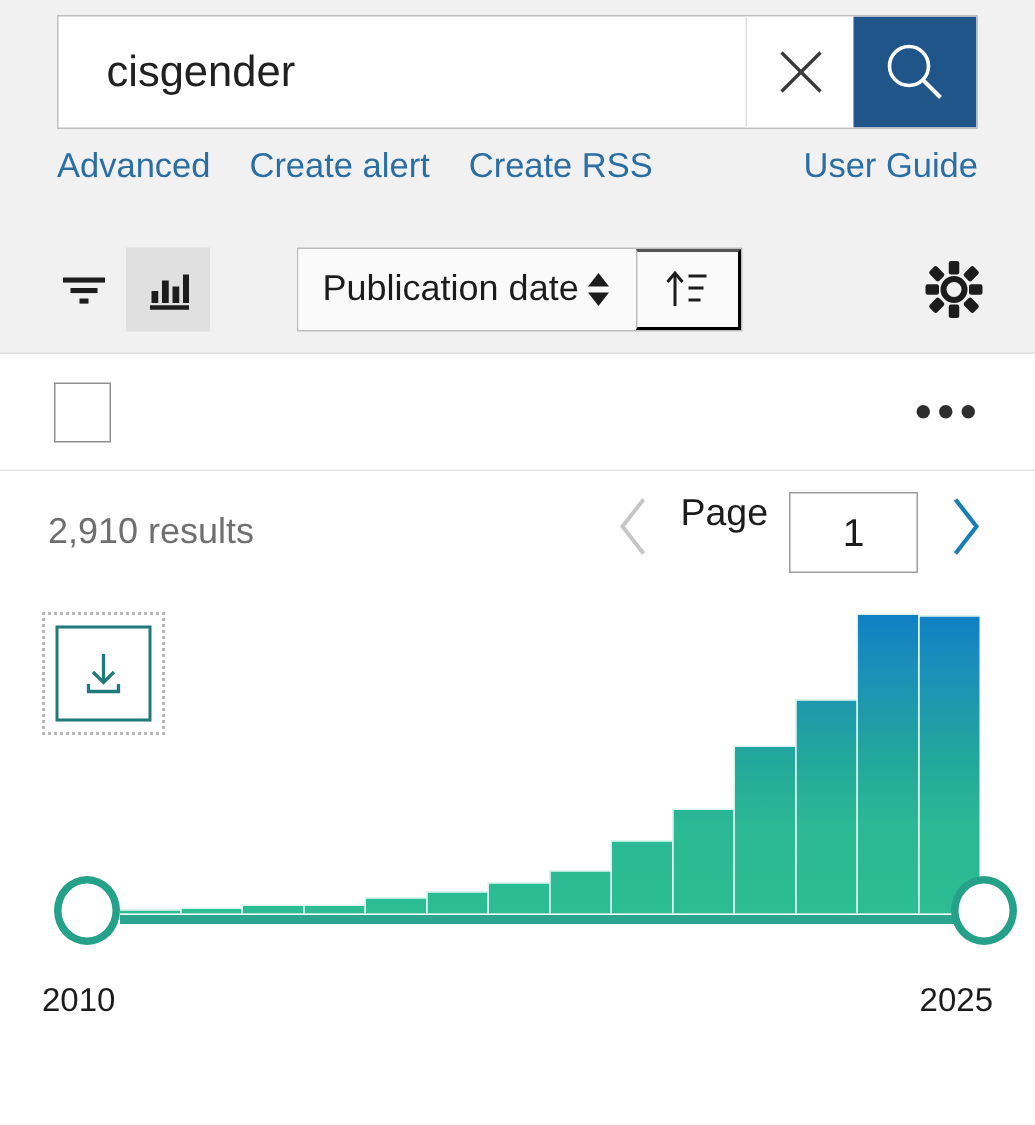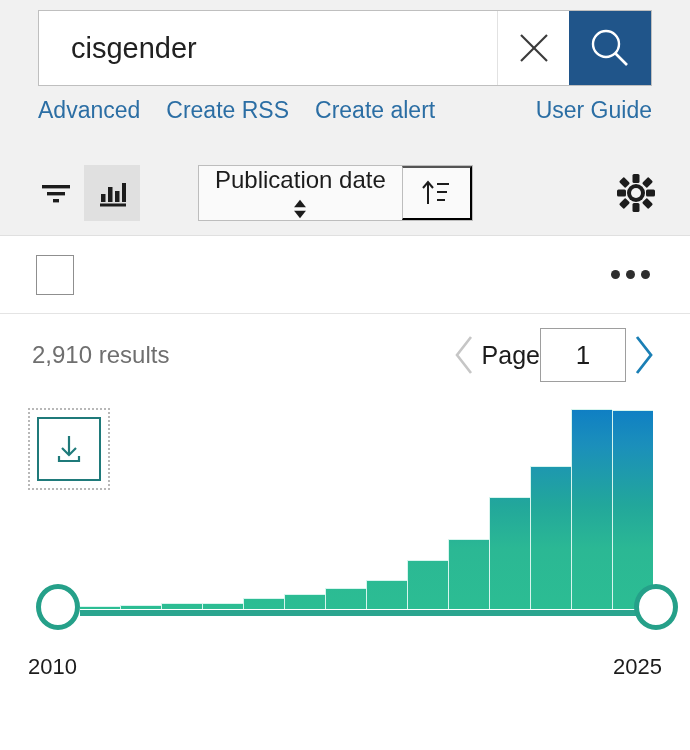--- a/index.html
+++ b/index.html
@@ -88,21 +88,20 @@
   }
   .sort-select {
     display: flex; align-items: center; gap: 4px;
     padding: 0 16px;
     font-size: 24px;
     color: #1c1c1c;
     cursor: pointer;
     background: #fafafa;
     border: none;
     font-family: "Liberation Sans", sans-serif;
-    flex-direction: column;
   }
   .sort-dir {
     width: 70px;
     display: flex; align-items: center; justify-content: center;
     border-left: 1px solid #bdbdbd;
     cursor: pointer;
     background: #fafafa;
   }
   .gear-btn {
     margin-left: auto;
@@ -147,22 +146,21 @@
     padding: 0 30px 0 32px;
     background: #fff;
   }
   .results-count {
     font-size: 24px;
     color: #6f6f6f;
   }
   .pager {
     margin-left: auto;
     display: flex;
-    align-items: center;
-    gap: 0;
+    gap: 14px;
   }
   .chev {
     width: 34px; height: 46px;
     display: flex; align-items: center; justify-content: center;
     cursor: pointer; background: transparent; border: none;
   }
   .page-label { font-size: 25px; color: #1c1c1c; }
   .page-box {
     width: 86px; height: 54px;
     border: 1px solid #9e9e9e;
@@ -255,22 +253,22 @@
     </button>
     <button class="search-btn">
       <svg width="46" height="46" viewBox="0 0 46 46">
         <circle cx="19" cy="19" r="13" fill="none" stroke="#ffffff" stroke-width="2.4"></circle>
         <line x1="28.5" y1="28.5" x2="40" y2="40" stroke="#ffffff" stroke-width="2.6"></line>
       </svg>
     </button>
   </div>
   <div class="links-row">
     <a href="#">Advanced</a>
+    <a href="#">Create alert</a>
     <a href="#">Create RSS</a>
-    <a href="#">Create alert</a>
     <a href="#" class="guide">User Guide</a>
   </div>
 </div>
 
 <div class="toolbar">
   <button class="tb-icon">
     <svg width="34" height="34" viewBox="0 0 34 34">
       <rect x="3" y="9" width="28" height="3.4" fill="#1c1c1c"></rect>
       <rect x="8" y="16" width="18" height="3.4" fill="#1c1c1c"></rect>
       <rect x="14" y="23" width="6" height="3.4" fill="#1c1c1c"></rect>

